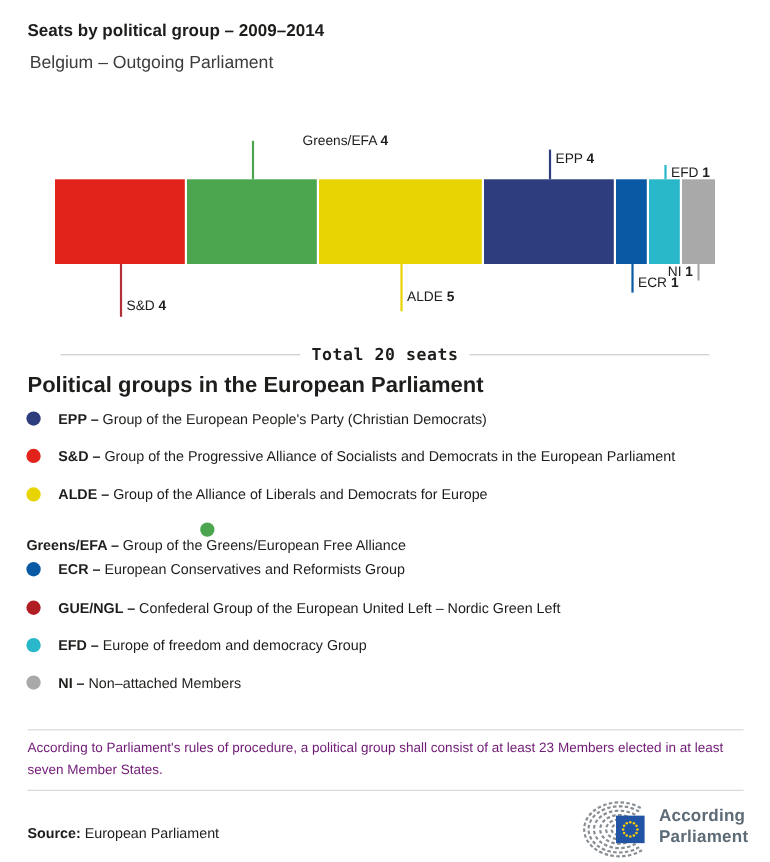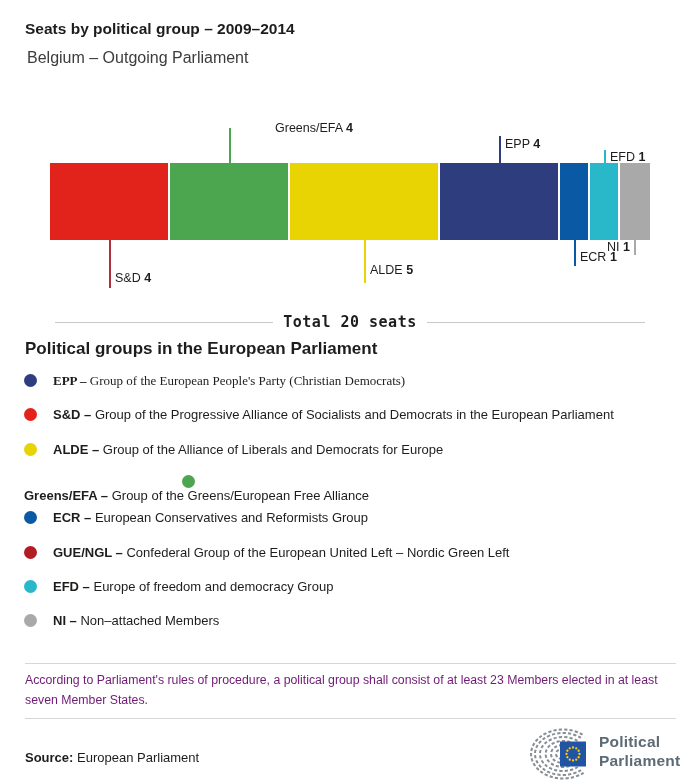--- a/index.html
+++ b/index.html
@@ -16,21 +16,21 @@
   .callout-line { position:absolute; width:2px; }
   .callout-label { position:absolute; font-size:12.5px; white-space:nowrap; color:#1d1d1b; }
   .callout-label b { font-weight:bold; }
 
   
   .total { position:absolute; left:55px; right:55px; top:313px; display:flex; align-items:center; gap:10px; }
   .total .rule { flex:1; height:1px; background:#c9c9c9; }
   .total .label { font-family:"DejaVu Sans Mono", monospace; font-weight:bold; font-size:15px; letter-spacing:.5px; color:#1d1d1b; }
 
   
-  .legend-heading { position:absolute; left:25px; top:339px; font-size:17px; font-weight:bold; }
+  .legend-heading { position:absolute; left:25px; top:339px; font-size:20px; font-weight:bold; }
   .legend-row { position:absolute; left:24px; display:flex; align-items:center; height:17px; }
   .legend-row .dot { width:13px; height:13px; border-radius:50%; margin-right:16px; flex:none; }
   .legend-row .txt { font-size:13px; white-space:nowrap; }
   .legend-row .txt b { font-weight:bold; }
 
   
   .hr { position:absolute; left:25px; width:651px; height:1px; background:#d6d6d6; }
   .note { position:absolute; left:25px; top:670px; width:652px; font-size:12.3px; line-height:20px; color:#701a75; }
   .source { position:absolute; left:25px; top:750px; font-size:13px; color:#1d1d1b; }
   .source b { font-weight:bold; }
@@ -74,21 +74,21 @@
     </div>
 
   <div class="total">
     <div class="rule"></div>
     <div class="label">Total 20 seats</div>
     <div class="rule"></div>
   </div>
 
   <div class="legend-heading">Political groups in the European Parliament</div>
   <div id="legend">
-      <div class="legend-row" style="top: 372px; font-family: Liberation Serif, serif;">
+      <div class="legend-row" style="top: 372px;">
         <span class="dot" style="background: rgb(46, 61, 125);"></span>
         <span class="txt"><b>EPP –</b> <span>Group of the European People's Party (Christian Democrats)</span></span>
       </div>
       <div class="legend-row" style="top: 406.3px; justify-content: center;">
         <span class="dot" style="background: rgb(226, 35, 27);"></span>
         <span class="txt"><b>S&amp;D –</b> <span>Group of the Progressive Alliance of Socialists and Democrats in the European Parliament</span></span>
       </div>
       <div class="legend-row" style="top: 440.6px;">
         <span class="dot" style="background: rgb(231, 212, 2);"></span>
         <span class="txt"><b>ALDE –</b> <span>Group of the Alliance of Liberals and Democrats for Europe</span></span>
@@ -144,18 +144,18 @@
           <circle cx="49.25" cy="33.63" r="1.15"></circle>
         <circle cx="46" cy="34.5" r="1.15"></circle>
           <circle cx="42.75" cy="33.63" r="1.15"></circle>
         <circle cx="40.37" cy="31.25" r="1.15"></circle>
           <circle cx="39.5" cy="28" r="1.15"></circle>
         <circle cx="40.37" cy="24.75" r="1.15"></circle>
           <circle cx="42.75" cy="22.37" r="1.15"></circle>
       </g>
     </svg>
     <div class="logo-text">
-      <div>Political</div>
+      <div>According</div>
       <div>Parliament</div>
     </div>
   </div>
 
 </div>
 
 </body></html>

